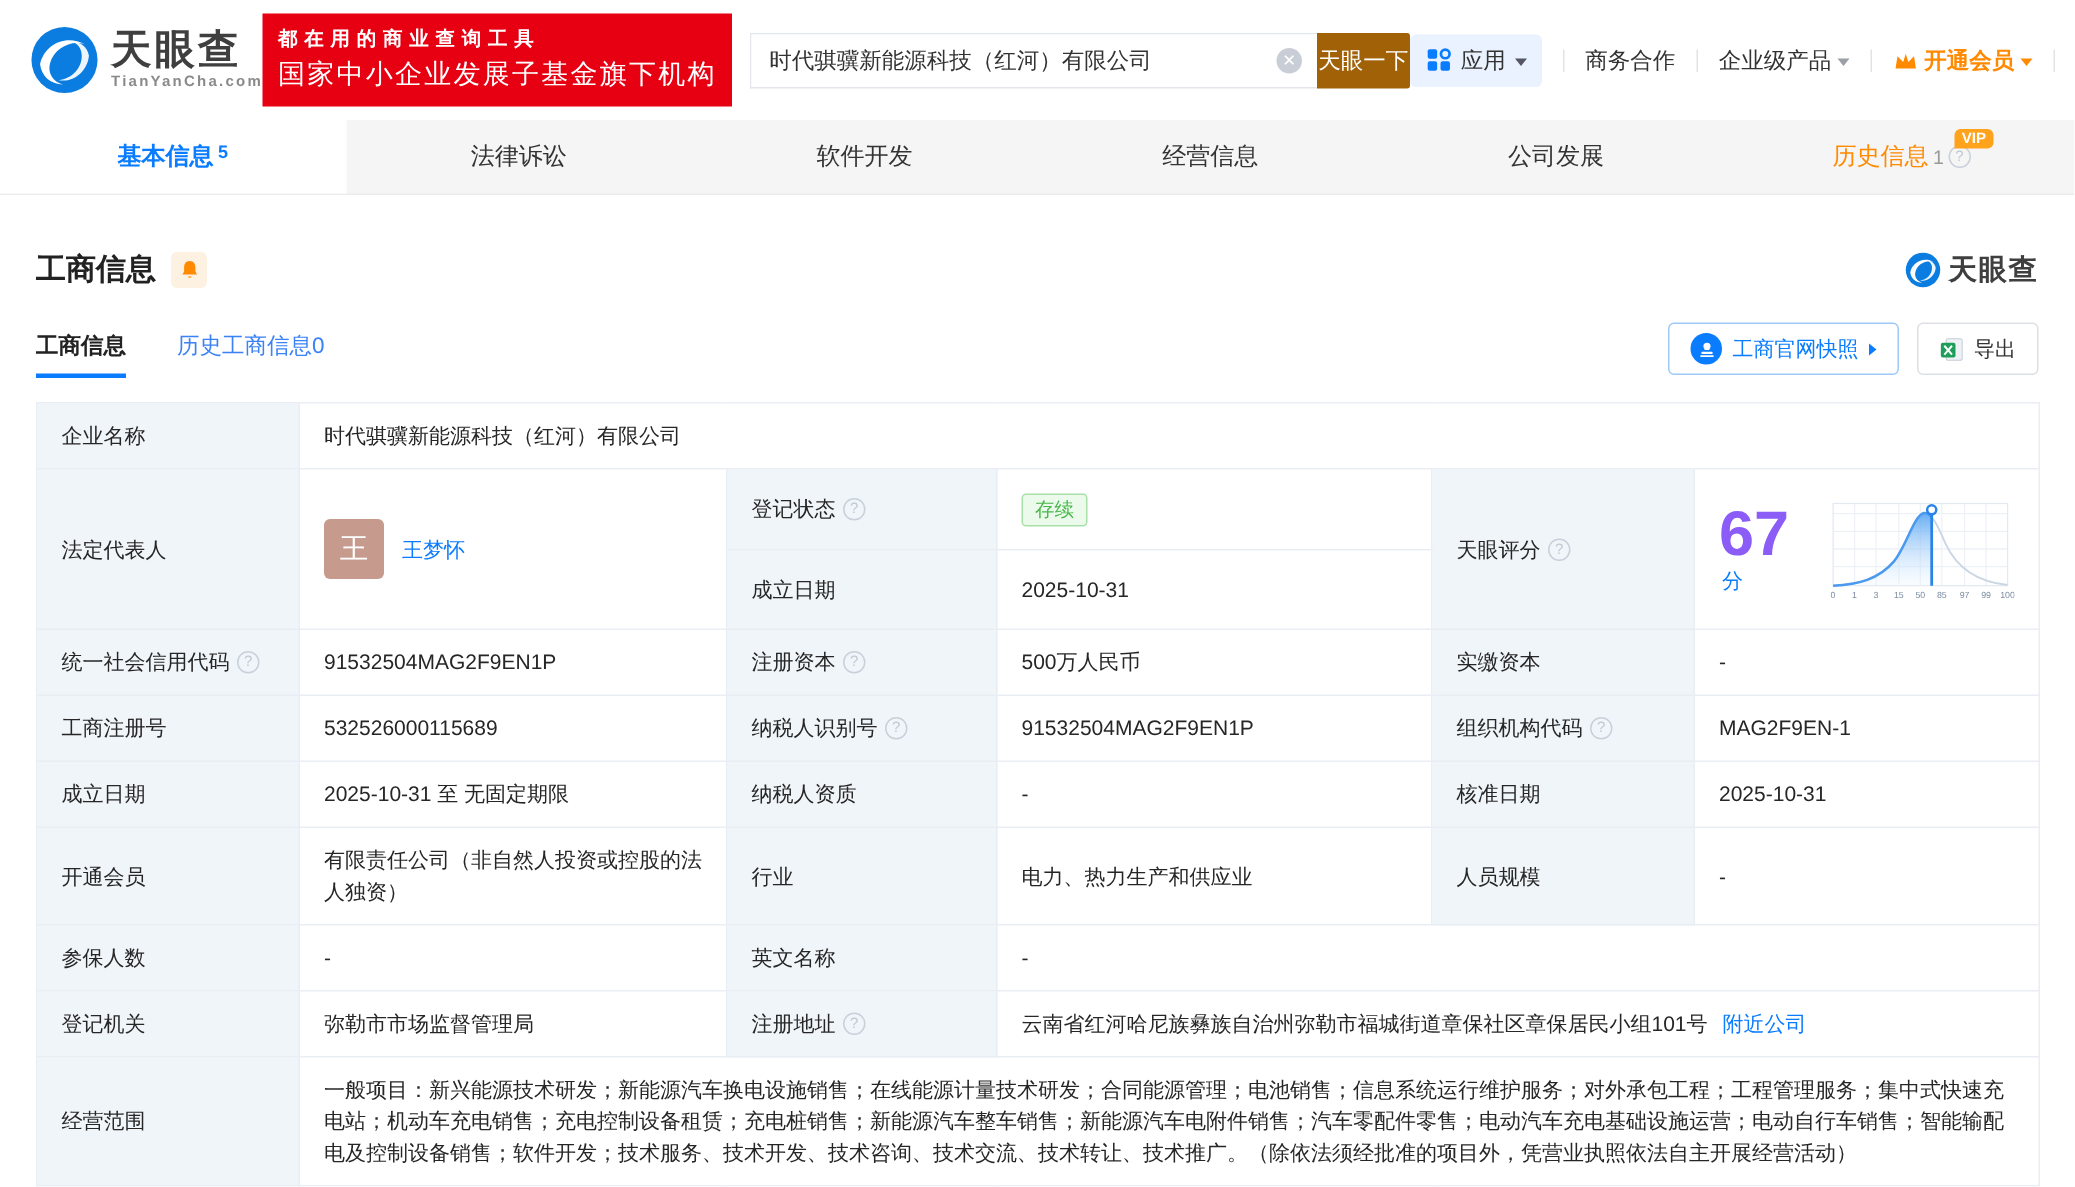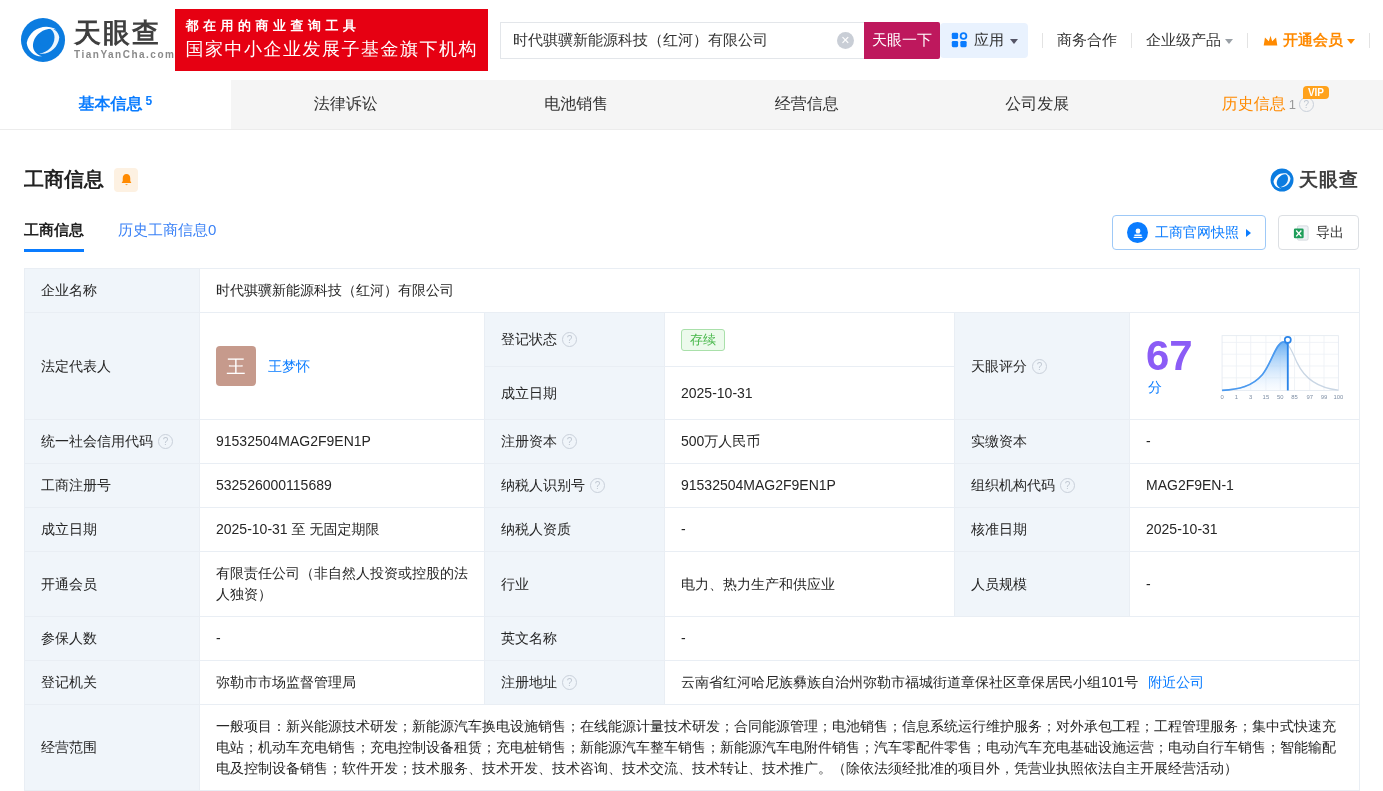--- a/index.html
+++ b/index.html
@@ -20,21 +20,21 @@
   .slogan-badge .l1 { font-size:13px; font-weight:bold; letter-spacing:4.5px; }
   .slogan-badge .l2 { font-size:18px; letter-spacing:1.5px; }
   .search-wrap { margin-left:12px; width:440px; flex:0 0 auto; }
   .search-tabs { display:flex; align-items:flex-end; gap:4px; }
   .search-tab { font-size:14px; color:#333; padding:3px 12px 4px; cursor:pointer; }
   .search-tab.active { background:#0a7cff; color:#fff; }
   .search-row { display:flex; height:37px; }
   .search-input-box { flex:1; position:relative; border:1px solid #e3e6ea; border-right:none; display:flex; align-items:center; }
   .search-input { width:100%; height:100%; border:none; outline:none; padding:0 34px 0 12px; font-size:15px; color:#333; font-family:inherit; }
   .clear-icon { position:absolute; right:10px; width:17px; height:17px; border-radius:50%; background:#c9ced6; color:#fff; font-size:11px; display:flex; align-items:center; justify-content:center; cursor:pointer; }
-  .search-btn { width:76px; background:#be185d; color:#fff; border:none; font-size:15px; cursor:pointer; font-family:inherit; border-radius:0 2px 2px 0; }
+  .search-btn { width:62px; background:#a16207; color:#fff; border:none; font-size:15px; cursor:pointer; font-family:inherit; border-radius:0 2px 2px 0; }
   .top-nav { margin-left:auto; display:flex; align-items:center; gap:14px; white-space:nowrap; }
   .nav-sep { width:1px; height:15px; background:#e3e3e3; }
   .apps-chip { display:flex; align-items:center; gap:6px; background:#e9f2fe; border-radius:4px; padding:8px 10px; cursor:pointer; font-size:15px; color:#333; }
   .nav-item { font-size:15px; color:#333; display:flex; align-items:center; gap:4px; cursor:pointer; }
   .caret { width:0; height:0; border-left:4px solid transparent; border-right:4px solid transparent; border-top:5px solid #9aa0a6; margin-top:2px; }
   .caret.blue { border-top-color:#556; }
   .vip-item { color:#ff8a00; font-weight:bold; }
   .vip-item .caret { border-top-color:#ff8a00; }
   .bell-wrap { position:relative; cursor:pointer; }
   .bell-dot { position:absolute; top:-3px; right:-4px; width:8px; height:8px; border-radius:50%; background:#f23030; }
@@ -156,21 +156,21 @@
 
 <div class="main-tabs">
   <div class="main-tab active">
     <span>基本信息</span>
       <span class="count">5</span>
   </div>
   <div class="main-tab">
     <span>法律诉讼</span>
   </div>
   <div class="main-tab">
-    <span>电池销售</span>
+    <span>软件开发</span>
   </div>
   <div class="main-tab">
     <span>经营信息</span>
   </div>
   <div class="main-tab">
     <span>公司发展</span>
   </div>
   <div class="main-tab vip-tab">
     <span>历史信息</span>
       <span class="count">1</span>

